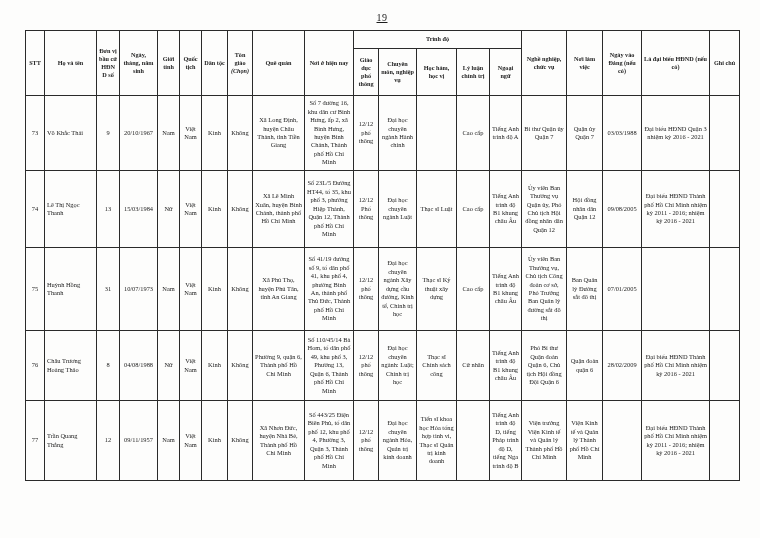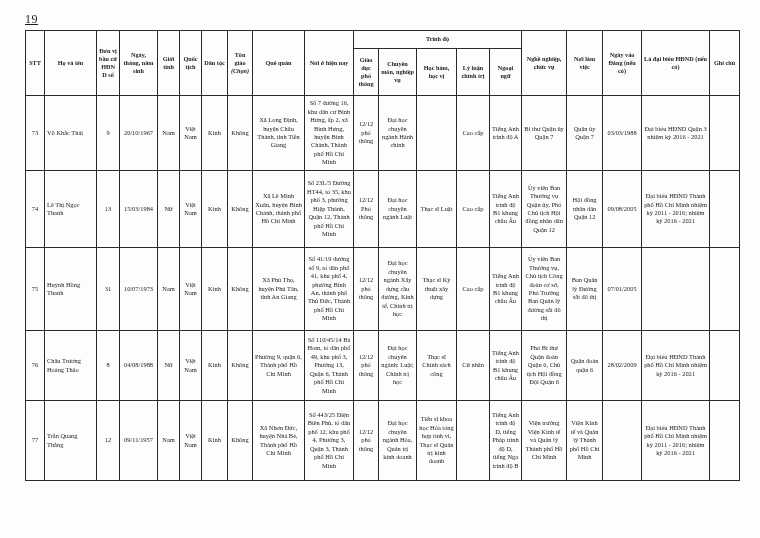--- a/index.html
+++ b/index.html
@@ -1,21 +1,21 @@
 <!DOCTYPE html>
 <html><head>
 <meta charset="utf-8">
 <style>
   * { margin: 0; padding: 0; box-sizing: border-box; }
   html, body { width: 760px; height: 538px; background: #fdfdfc; overflow: hidden; }
   body { font-family: "Liberation Serif", "DejaVu Serif", serif; color: #1c1c1c; }
   .page { position: relative; width: 760px; height: 538px; }
   .page-number {
     position: absolute; top: 12px; left: 25px; width: 714px;
-    text-align: left; font-size: 12px; letter-spacing: 0.5px; text-decoration: underline;
+    text-align: center; font-size: 10px; letter-spacing: 0.5px; text-decoration: underline;
   }
   table.doc-table {
     position: absolute; left: 25px; top: 30px; width: 714px;
     border-collapse: collapse; table-layout: fixed;
     border: 1.4px solid #222;
   }
   .doc-table th, .doc-table td {
     border: 0.9px solid #2a2a2a;
     font-size: 6.4px; line-height: 1.32;
     text-align: center; vertical-align: middle;

